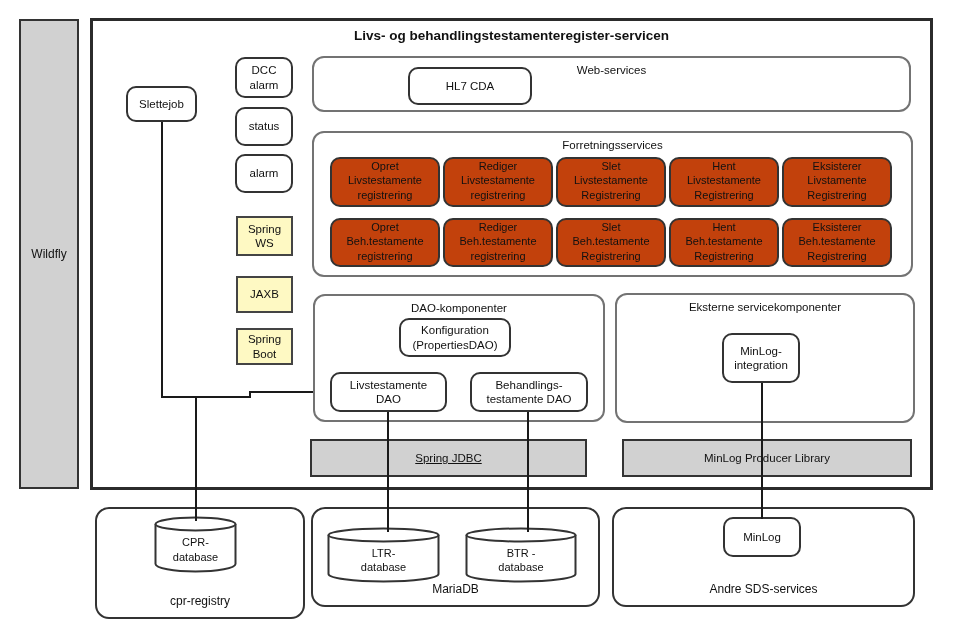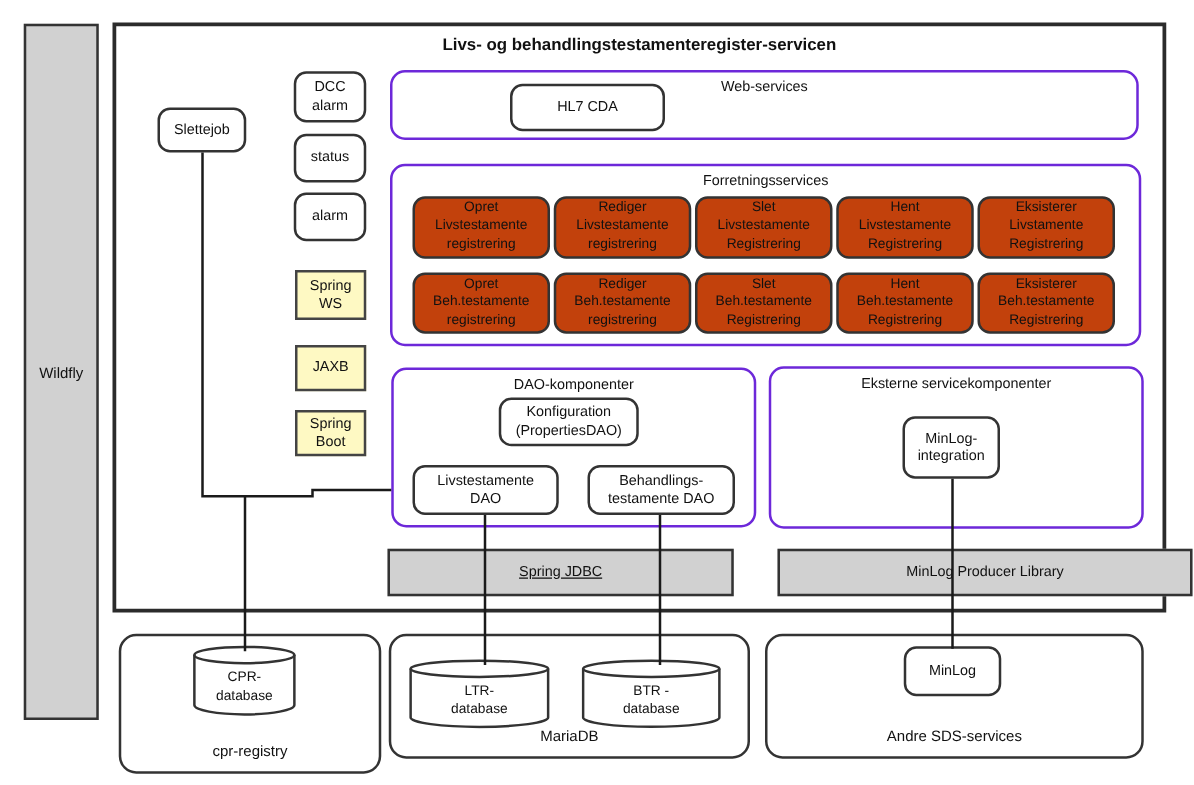--- a/index.html
+++ b/index.html
@@ -6,21 +6,21 @@
   #canvas{position:relative;width:955px;height:628px;background:#fff;
           font-family:"Liberation Sans","DejaVu Sans",sans-serif;color:#111;overflow:hidden;}
   .abs{position:absolute;box-sizing:border-box;}
   .lbl{white-space:pre-line;text-align:center;}
   
   .rbox{border:2px solid #333;border-radius:10px;background:#fff;
         display:flex;align-items:center;justify-content:center;
         font-size:11.5px;line-height:1.25;}
   .gsq{border:2px solid #444;background:#fef9c3;border-radius:0;
        display:flex;align-items:center;justify-content:center;font-size:11.5px;line-height:1.25;}
-  .section{border:2px solid #6d28d9;border-radius:12px;background:#fff;}
+  .section{border:2px solid #737373;border-radius:12px;background:#fff;}
   .section-lbl{position:absolute;left:0;right:0;top:6px;text-align:center;font-size:11.5px;}
   .svc{border:2px solid #333;border-radius:10px;background:#c2410c;
        display:flex;justify-content:center;
        font-size:11px;line-height:1.3;}
   .graybar{border:2px solid #333;background:#d1d1d1;
            display:flex;align-items:center;justify-content:center;font-size:11.5px;}
   .bottombox{border:2px solid #333;border-radius:14px;background:#fff;}
   .bottom-lbl{position:absolute;left:0;right:0;bottom:9px;text-align:center;font-size:12px;}
   .cyl-lbl{position:absolute;display:flex;align-items:center;justify-content:center;
            font-size:11px;line-height:1.3;}
@@ -28,21 +28,21 @@
            display:flex;align-items:center;justify-content:center;font-size:12px;}
   #mainbox{border:3px solid #2b2b2b;background:transparent;}
   #title{font-weight:bold;font-size:13.5px;text-align:center;}
   #overlay{pointer-events:none;}
 </style>
 </head>
 <body>
 
 <div id="canvas">
 
-  <div id="wildfly" class="abs" style="left:19px;top:19px;width:60px;height:557px;justify-content:center;">
+  <div id="wildfly" class="abs" style="left:19px;top:19px;width:60px;height:470px;justify-content:center;">
     <span class="lbl">Wildfly</span>
   </div>
 
   <div id="mainbox" class="abs" style="left:90px;top:18px;width:843px;height:472px;"></div>
   <div id="title" class="abs" style="left:90px;top:28px;width:843px;">Livs- og behandlingstestamenteregister-servicen</div>
 
   <div class="rbox abs" style="left:126px;top:86px;width:71px;height:36px;">
     <span class="lbl">Slettejob</span>
   </div>
 
@@ -151,21 +151,21 @@
     <div class="section-lbl">Eksterne servicekomponenter</div>
   </div>
   <div class="rbox abs" style="left:722px;top:333px;width:78px;height:50px;">
     <span class="lbl">MinLog-
 integration</span>
   </div>
 
   <div class="graybar abs" style="left:310px;top:439px;width:277px;height:38px;text-decoration:underline;">
     <span class="lbl">Spring JDBC</span>
   </div>
-  <div class="graybar abs" style="left:622px;top:439px;width:332px;height:38px;">
+  <div class="graybar abs" style="left:622px;top:439px;width:290px;height:38px;">
     <span class="lbl">MinLog Producer Library</span>
   </div>
 
   <div class="bottombox abs" style="left:95px;top:507px;width:210px;height:112px;padding-left:32px;">
     <div class="bottom-lbl">cpr-registry</div>
   </div>
   <div class="bottombox abs" style="left:311px;top:507px;width:289px;height:100px;">
     <div class="bottom-lbl">MariaDB</div>
   </div>
   <div class="bottombox abs" style="left:612px;top:507px;width:303px;height:100px;">

